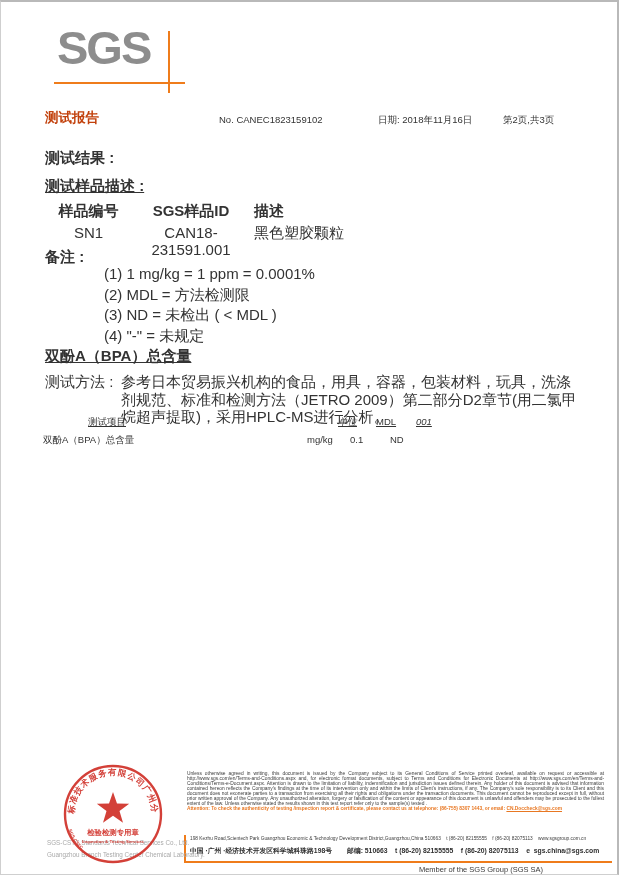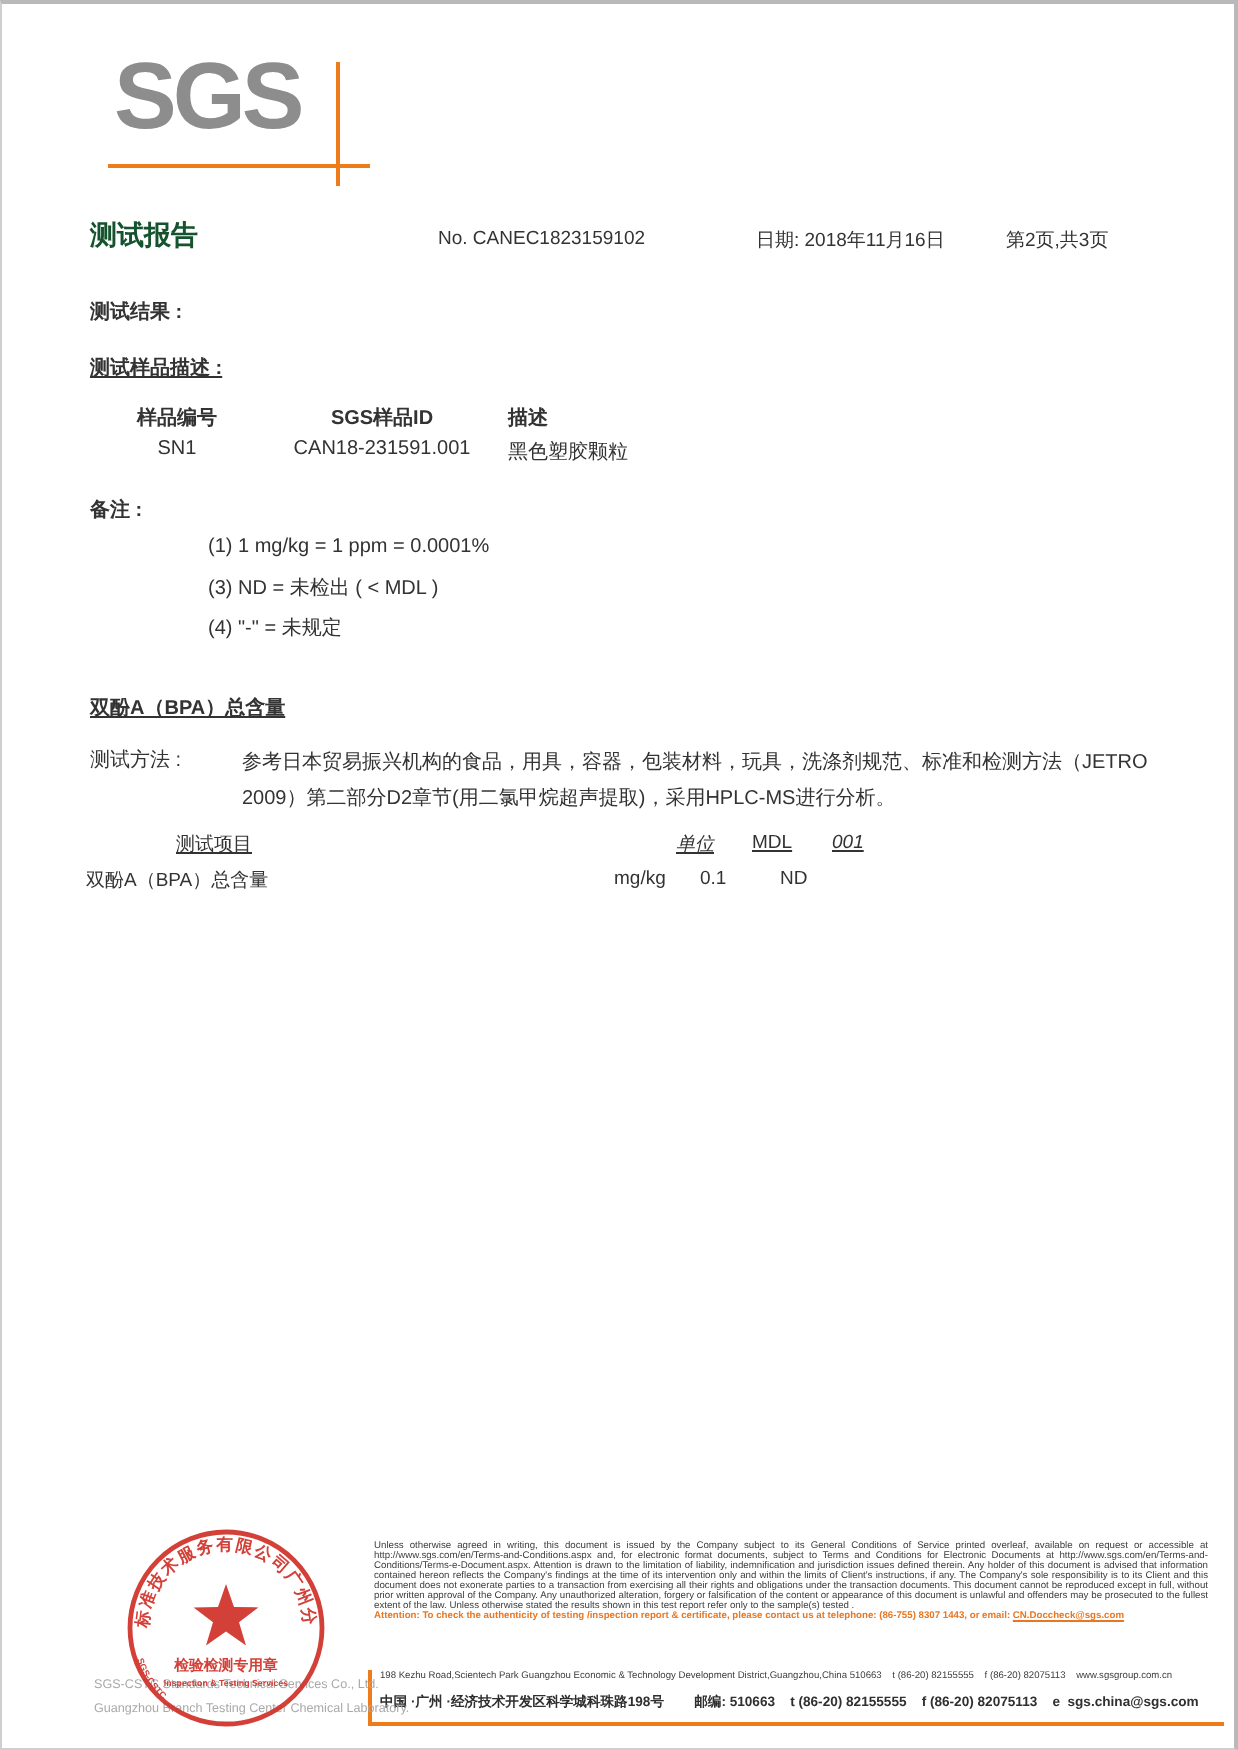--- a/index.html
+++ b/index.html
@@ -8,29 +8,29 @@
     background:#fff;overflow:hidden;
     font-family:"Liberation Sans","DejaVu Sans",sans-serif;color:#333;
     border:1px solid #cfcfcf;border-top:2px solid #b9b9b9;border-right:2px solid #b9b9b9;padding-left:15px;
   }
   .abs{position:absolute;}
   
   .sgs-logo{left:56px;top:22px;font-size:47px;font-weight:bold;color:#8d8d8d;letter-spacing:-2px;line-height:1;}
   .logo-vline{left:167px;top:29px;width:2px;height:62px;background:#ef7c1b;}
   .logo-hline{left:53px;top:80px;width:131px;height:2px;background:#ef7c1b;}
   
-  .report-title{left:44px;top:107px;font-size:13.5px;font-weight:bold;color:#14532d;}
+  .report-title{left:44px;top:107px;font-size:13.5px;font-weight:bold;color:#c2410c;}
   .hdr{font-size:9.5px;color:#333;top:112px;}
   .report-no{left:218px;}
   .report-date{left:377px;}
   .report-pages{left:502px;}
   
   .b{font-weight:bold;}
   .u{text-decoration:underline;}
-  .txt{font-size:10px;color:#333;}
+  .txt{font-size:15px;color:#333;}
   .results-label{left:44px;top:147px;}
   .sampledesc-label{left:44px;top:175px;}
   
   .sample-table{left:40px;top:200px;display:grid;grid-template-columns:95px 110px 150px;row-gap:3px;}
   .sample-table .c1,.sample-table .c2{text-align:center;}
   .sample-table .c3{text-align:left;padding-left:8px;}
   .remarks-label{left:44px;top:246px;}
   .remarks{left:103px;top:262px;line-height:20.6px;}
   .bpa-title{left:44px;top:345px;}
   .method-label{left:44px;top:371px;}
@@ -76,20 +76,21 @@
     <div class="c2 b">SGS样品ID</div>
     <div class="c3 b">描述</div>
     <div class="c1">SN1</div>
     <div class="c2">CAN18-231591.001</div>
     <div class="c3">黑色塑胶颗粒</div>
   </div>
 
   <div class="abs txt b remarks-label">备注 :</div>
   <div class="abs txt remarks">
     <div>(1) 1 mg/kg = 1 ppm = 0.0001%</div>
+    <div>(2) MDL = 方法检测限</div>
     <div>(3) ND = 未检出 ( &lt; MDL )</div>
     <div>(4) "-" = 未规定</div>
   </div>
 
   <div class="abs txt b u bpa-title">双酚A（BPA）总含量</div>
   <div class="abs txt method-label">测试方法 :</div>
   <div class="abs txt method-text">参考日本贸易振兴机构的食品，用具，容器，包装材料，玩具，洗涤剂规范、标准和检测方法（JETRO 2009）第二部分D2章节(用二氯甲烷超声提取)，采用HPLC-MS进行分析。</div>
 
   <span class="abs rt-h rt-c1h">测试项目</span>
   <span class="abs rt-h rt-c2h">单位</span>
@@ -124,14 +125,15 @@
     <span>Unless otherwise agreed in writing, this document is issued by the Company subject to its General Conditions of Service printed overleaf, available on request or accessible at http://www.sgs.com/en/Terms-and-Conditions.aspx and, for electronic format documents, subject to Terms and Conditions for Electronic Documents at http://www.sgs.com/en/Terms-and-Conditions/Terms-e-Document.aspx. Attention is drawn to the limitation of liability, indemnification and jurisdiction issues defined therein. Any holder of this document is advised that information contained hereon reflects the Company's findings at the time of its intervention only and within the limits of Client's instructions, if any. The Company's sole responsibility is to its Client and this document does not exonerate parties to a transaction from exercising all their rights and obligations under the transaction documents. This document cannot be reproduced except in full, without prior written approval of the Company. Any unauthorized alteration, forgery or falsification of the content or appearance of this document is unlawful and offenders may be prosecuted to the fullest extent of the law. Unless otherwise stated the results shown in this test report refer only to the sample(s) tested .</span>
     <div class="attention">
       <span>Attention: To check the authenticity of testing /inspection report &amp; certificate, please contact us at telephone: (86-755) 8307 1443, or email: </span><span class="u">CN.Doccheck@sgs.com</span>
     </div>
   </div>
 
   <div class="abs addr-vline"></div>
   <div class="abs addr-en">198 Kezhu Road,Scientech Park Guangzhou Economic &amp; Technology Development District,Guangzhou,China 510663    t (86-20) 82155555    f (86-20) 82075113    www.sgsgroup.com.cn</div>
   <div class="abs addr-cn">中国 ·广州 ·经济技术开发区科学城科珠路198号        邮编: 510663    t (86-20) 82155555    f (86-20) 82075113    e  sgs.china@sgs.com</div>
   <div class="abs footer-hline"></div>
+  <div class="abs member">Member of the SGS Group (SGS SA)</div>
 
 </div>
 
 </body></html>

